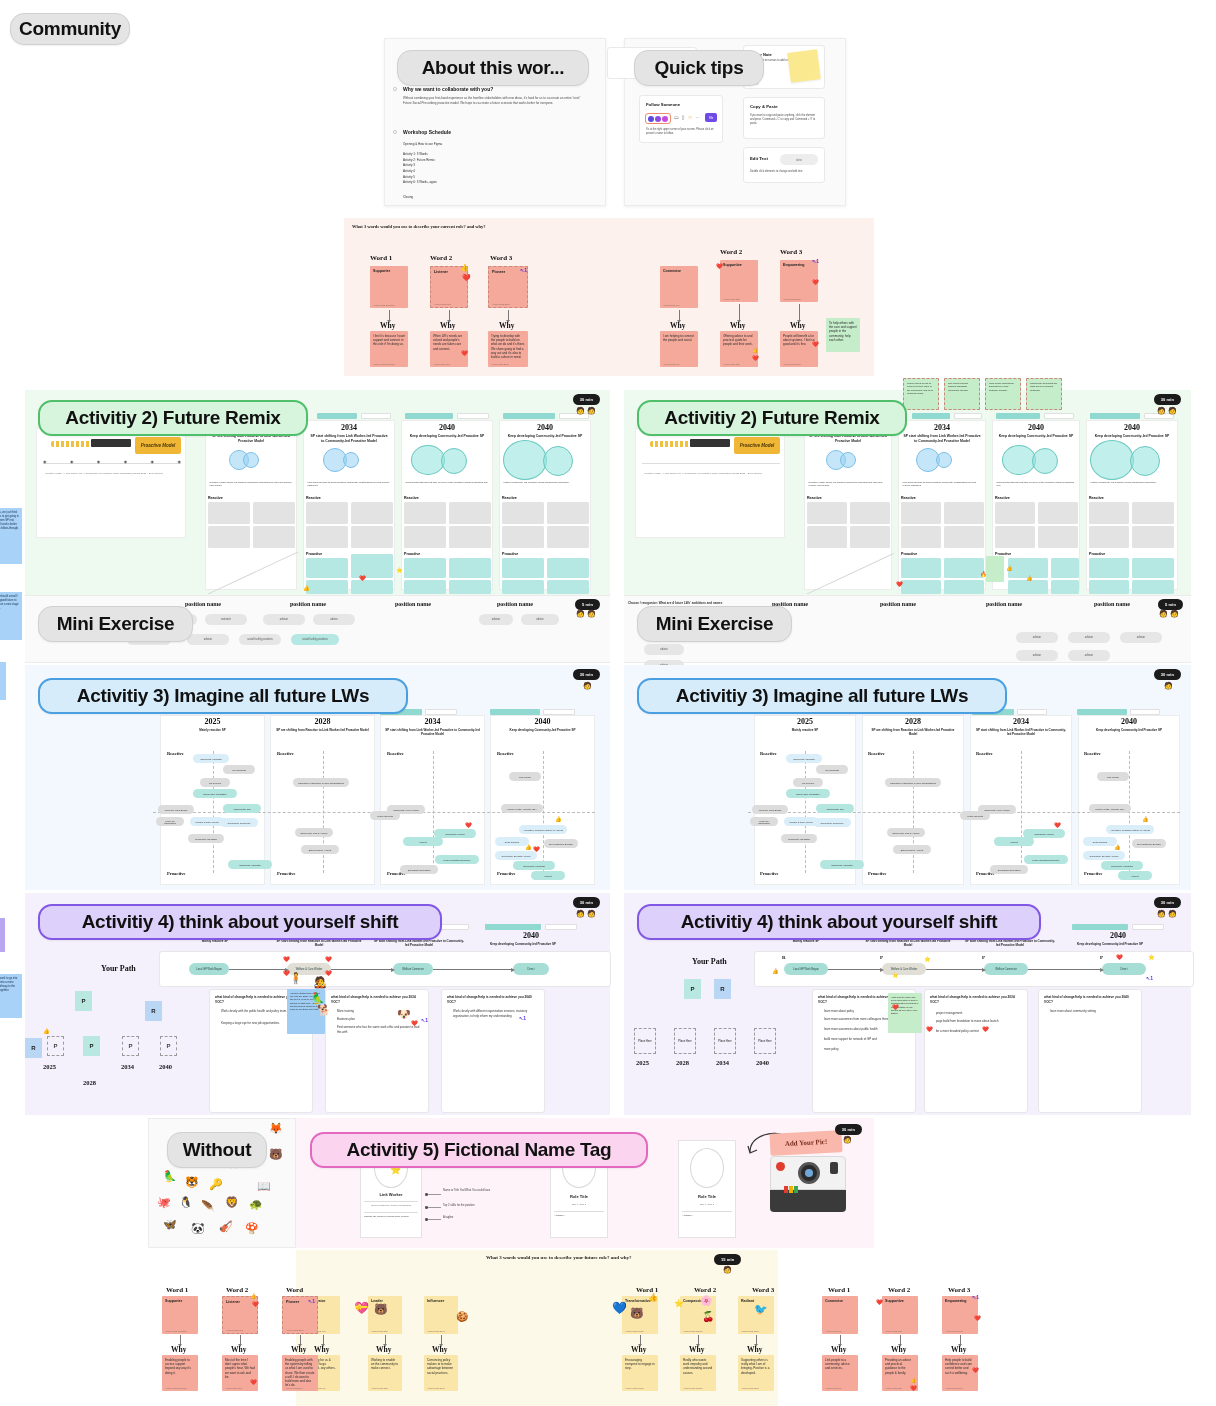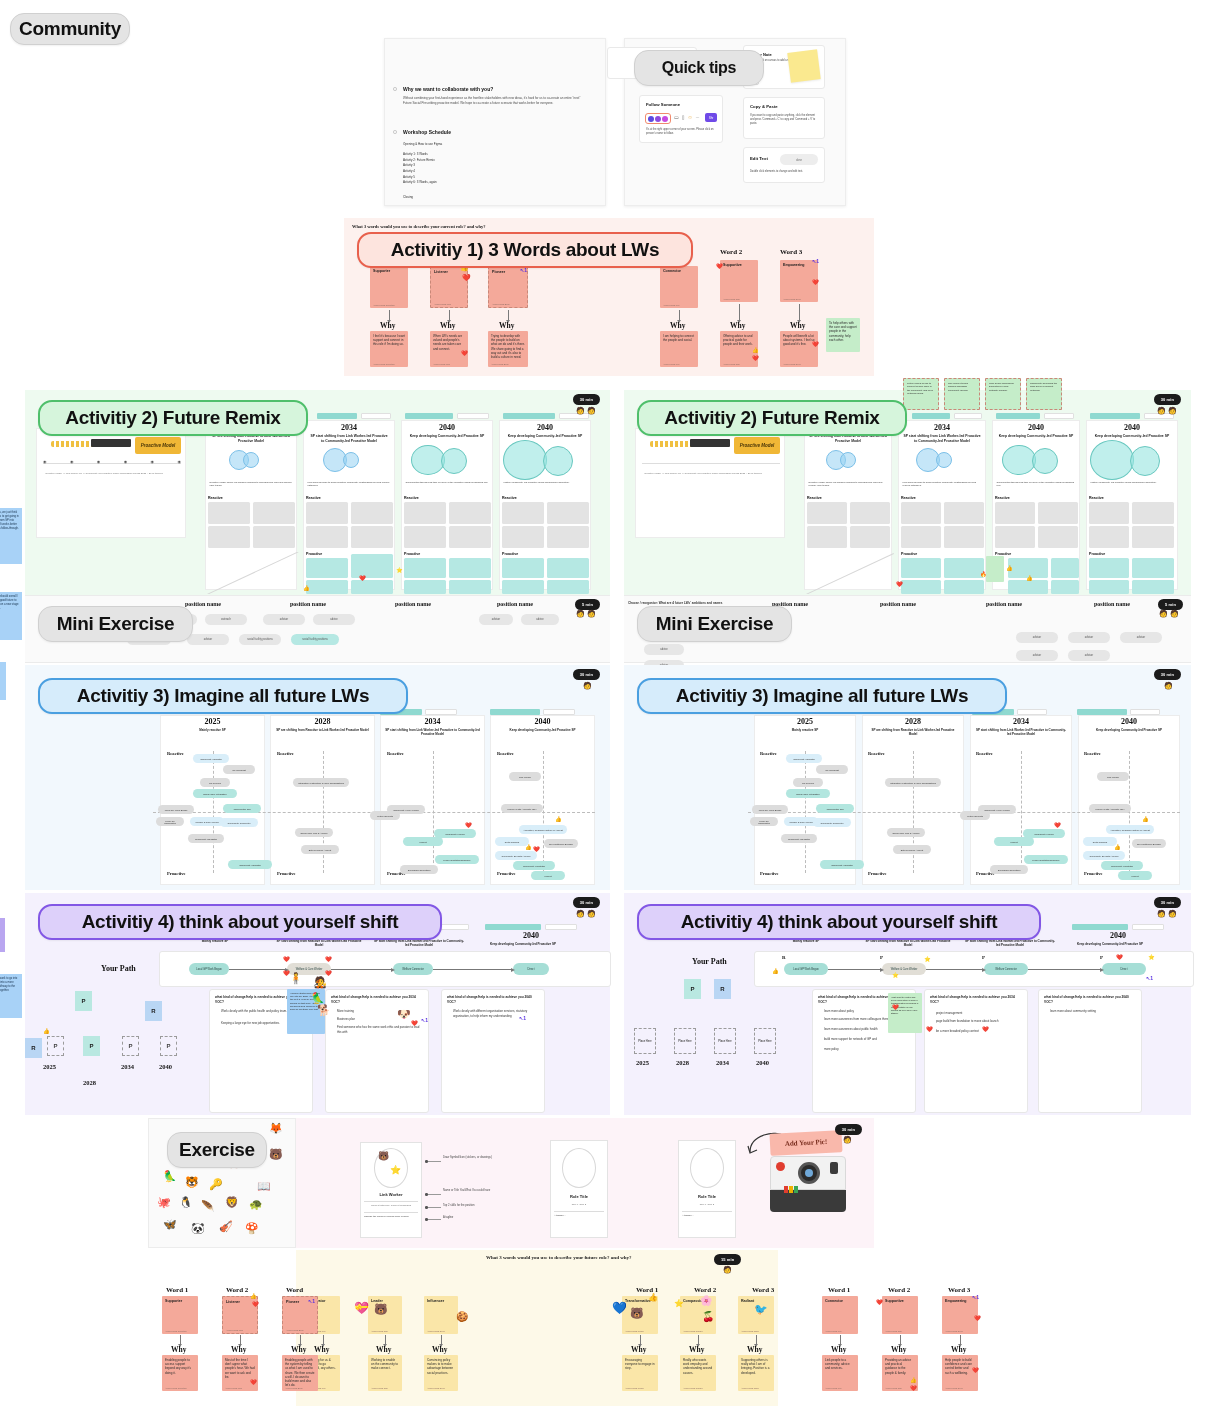--- a/index.html
+++ b/index.html
@@ -168,20 +168,23 @@
     <div style="position:absolute; left:18px; top:113px;">
       <div class="li4">Activity 1: 3 Words</div>
       <div class="li4">Activity 2: Future Remix</div>
       <div class="li4">Activity 3</div>
       <div class="li4">Activity 4</div>
       <div class="li4">Activity 5</div>
       <div class="li4">Activity 6: 3 Words, again</div>
     </div>
     <div class="li4" style="position:absolute; left:18px; top:156px;">Closing</div>
   </div>
+  <div class="chip grey" style="left:397px; top:50px; width:192px; height:36px; font-size:19px;">
+    <span>About this wor...</span>
+  </div>
 
   <div class="frame frame-white panel-sh" style="left:624px; top:38px; width:222px; height:168px; border:1px solid #ededed;">
 
     <div class="qt-card" style="left:-18px; top:8px; width:90px; height:32px;">
       <div style="position:absolute; right:6px; top:14px; display:flex; gap:4px;">
         <span class="tool"></span>
         <span class="tool"></span>
         <span class="tool"></span>
       </div>
     </div>
@@ -216,21 +219,21 @@
     </div>
 
     <div class="qt-card" style="left:118px; top:108px; width:82px; height:36px;">
       <div class="h4" style="position:absolute; left:6px; top:8px; font-size:4.3px;">Edit Text</div>
       <div style="position:absolute; right:6px; top:6px; width:38px; height:11px; background:#ededed; border-radius:6px; font-size:2.8px; color:#777; display:flex; align-items:center; justify-content:center;">
         <span>done</span>
       </div>
       <div class="p4" style="position:absolute; left:6px; top:22px; width:70px; font-size:2.6px;">Double click elements to change and edit text.</div>
     </div>
   </div>
-  <div class="chip grey" style="left:634px; top:50px; width:130px; height:36px; font-size:16px;">
+  <div class="chip grey" style="left:634px; top:50px; width:130px; height:36px; font-size:19px;">
     <span>Quick tips</span>
   </div>
 
   <div class="frame frame-red" style="left:344px; top:218px; width:530px; height:158px;">
     <div style="position:absolute; left:8px; top:6px; font-size:4.5px; font-weight:700; color:#1a1a1a; font-family:'Liberation Serif',serif;">What 3 words would you use to describe your current role? and why?</div>
 
     <div class="wordlab" style="left:26px; top:36px;">Word 1</div>
     <div class="wordlab" style="left:86px; top:36px;">Word 2</div>
     <div class="wordlab" style="left:146px; top:36px;">Word 3</div>
 
@@ -309,23 +312,20 @@
       <div class="sticky-body">People will benefit a lot about systems. I feel so good and it's fine.</div>
       <div class="sticky-foot">Anonymous Deer</div>
     </div>
     <div class="react sm" style="left:408px; top:130px;">👍</div>
     <div class="react sm" style="left:408px; top:138px;">❤️</div>
     <div class="react sm" style="left:468px; top:124px;">❤️</div>
 
     <div class="sticky green" style="left:482px; top:100px; width:34px; height:34px;">
       <div class="sticky-body">To help others with the care and support people in the community, help each other.</div>
     </div>
-  </div>
-  <div class="chip red" style="left:357px; top:232px; width:336px; height:36px; font-size:19px;">
-    <span>Activitiy 1) 3 Words about LWs</span>
   </div>
 
   <div class="frame frame-green" style="left:25px; top:390px; width:585px; height:205px;">
     <div class="timer" style="right:10px; top:4px;">30 min</div>
     <div class="avatars" style="right:14px; top:17px;">
       <span>🧑</span>
         <span>🧑</span>
     </div>
 
     <div class="col" style="left:11px; top:38px; width:150px; height:110px;">
@@ -928,21 +928,21 @@
     <div class="stk" style="left:30px; top:78px;">🐧</div>
     <div class="stk" style="left:52px; top:82px;">🪶</div>
     <div class="stk" style="left:76px; top:78px;">🦁</div>
     <div class="stk" style="left:100px; top:80px;">🐢</div>
     <div class="stk" style="left:14px; top:100px;">🦋</div>
     <div class="stk" style="left:42px; top:104px;">🐼</div>
     <div class="stk" style="left:70px; top:102px;">🎻</div>
     <div class="stk" style="left:96px; top:104px;">🍄</div>
   </div>
   <div class="chip grey" style="left:167px; top:1132px; width:100px; height:36px; font-size:19px;">
-    <span>Exercise</span>
+    <span>Without</span>
   </div>
 
   <div class="frame frame-pink" style="left:296px; top:1118px; width:578px; height:130px;">
     <div class="timer" style="right:12px; top:6px;">30 min</div>
     <div class="avatars" style="right:22px; top:18px;">
       <span>🧑</span>
     </div>
 
     <div class="ntcard" style="left:64px; top:24px; width:62px; height:96px;"></div>
     <div class="ntoval" style="left:78px; top:30px; width:34px; height:40px;"></div>
@@ -995,20 +995,23 @@
       <div style="position:absolute; left:28px; top:6px; width:22px; height:22px; border-radius:50%; background:#2b2b2b; border:3px solid #555;"></div>
       <div style="position:absolute; left:35px; top:13px; width:8px; height:8px; border-radius:50%; background:#6fa8d8;"></div>
       <div style="position:absolute; left:6px; top:6px; width:9px; height:9px; border-radius:50%; background:#e03d2f;"></div>
       <div style="position:absolute; left:60px; top:6px; width:8px; height:12px; border-radius:2px; background:#3b3b3b;"></div>
       <div style="position:absolute; left:0; top:34px; width:76px; height:22px; background:#3a3a3a; border-radius:0 0 4px 4px;"></div>
       <div style="position:absolute; left:14px; top:30px; width:4px; height:7px; background:#e03d2f;"></div>
       <div style="position:absolute; left:19px; top:30px; width:4px; height:7px; background:#f0b000;"></div>
       <div style="position:absolute; left:24px; top:30px; width:4px; height:7px; background:#3aa655;"></div>
     </div>
   </div>
+  <div class="chip pink" style="left:310px; top:1132px; width:338px; height:36px; font-size:19px;">
+    <span>Activitiy 5) Fictional Name Tag</span>
+  </div>
 
   <div class="frame frame-yellow" style="left:296px; top:1250px; width:482px; height:156px;">
     <div style="position:absolute; left:190px; top:5px; font-size:5px; font-weight:700; color:#1a1a1a; font-family:'Liberation Serif',serif;">What 3 words would you use to describe your future role? and why?</div>
     <div class="timer" style="left:418px; top:4px;">15 min</div>
     <div class="avatars" style="left:427px; top:16px;">
       <span>🧑</span>
     </div>
 
     <div class="sticky yellow" style="left:10px; top:46px; width:34px; height:38px;">
       <div class="sticky-title">Innovator</div>

